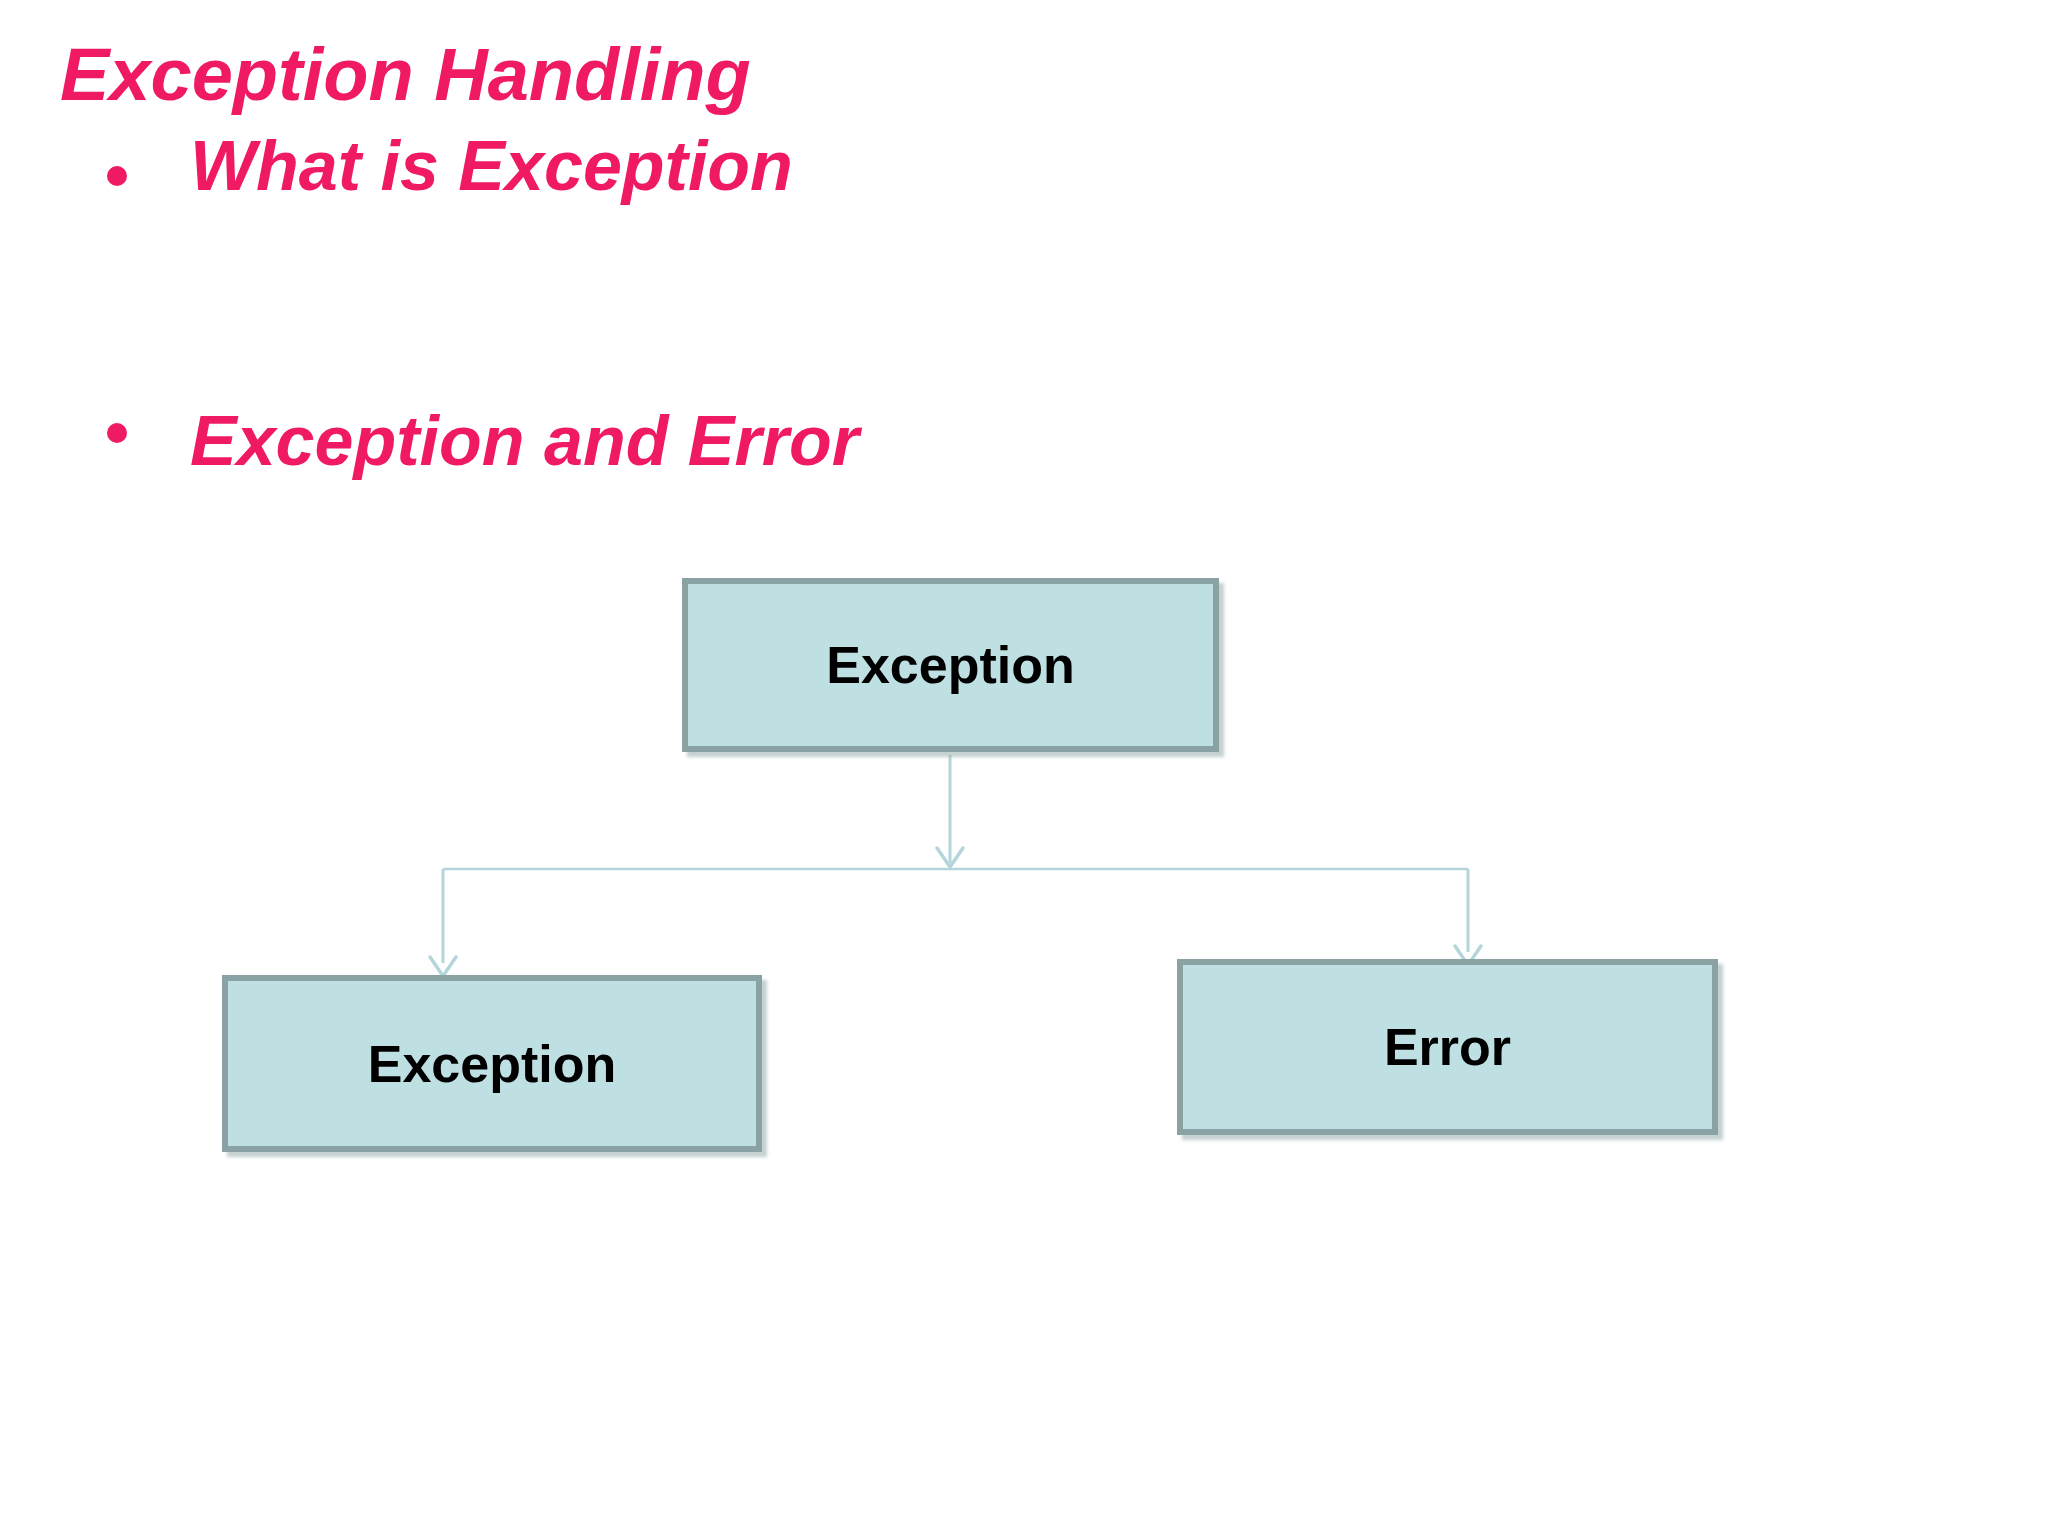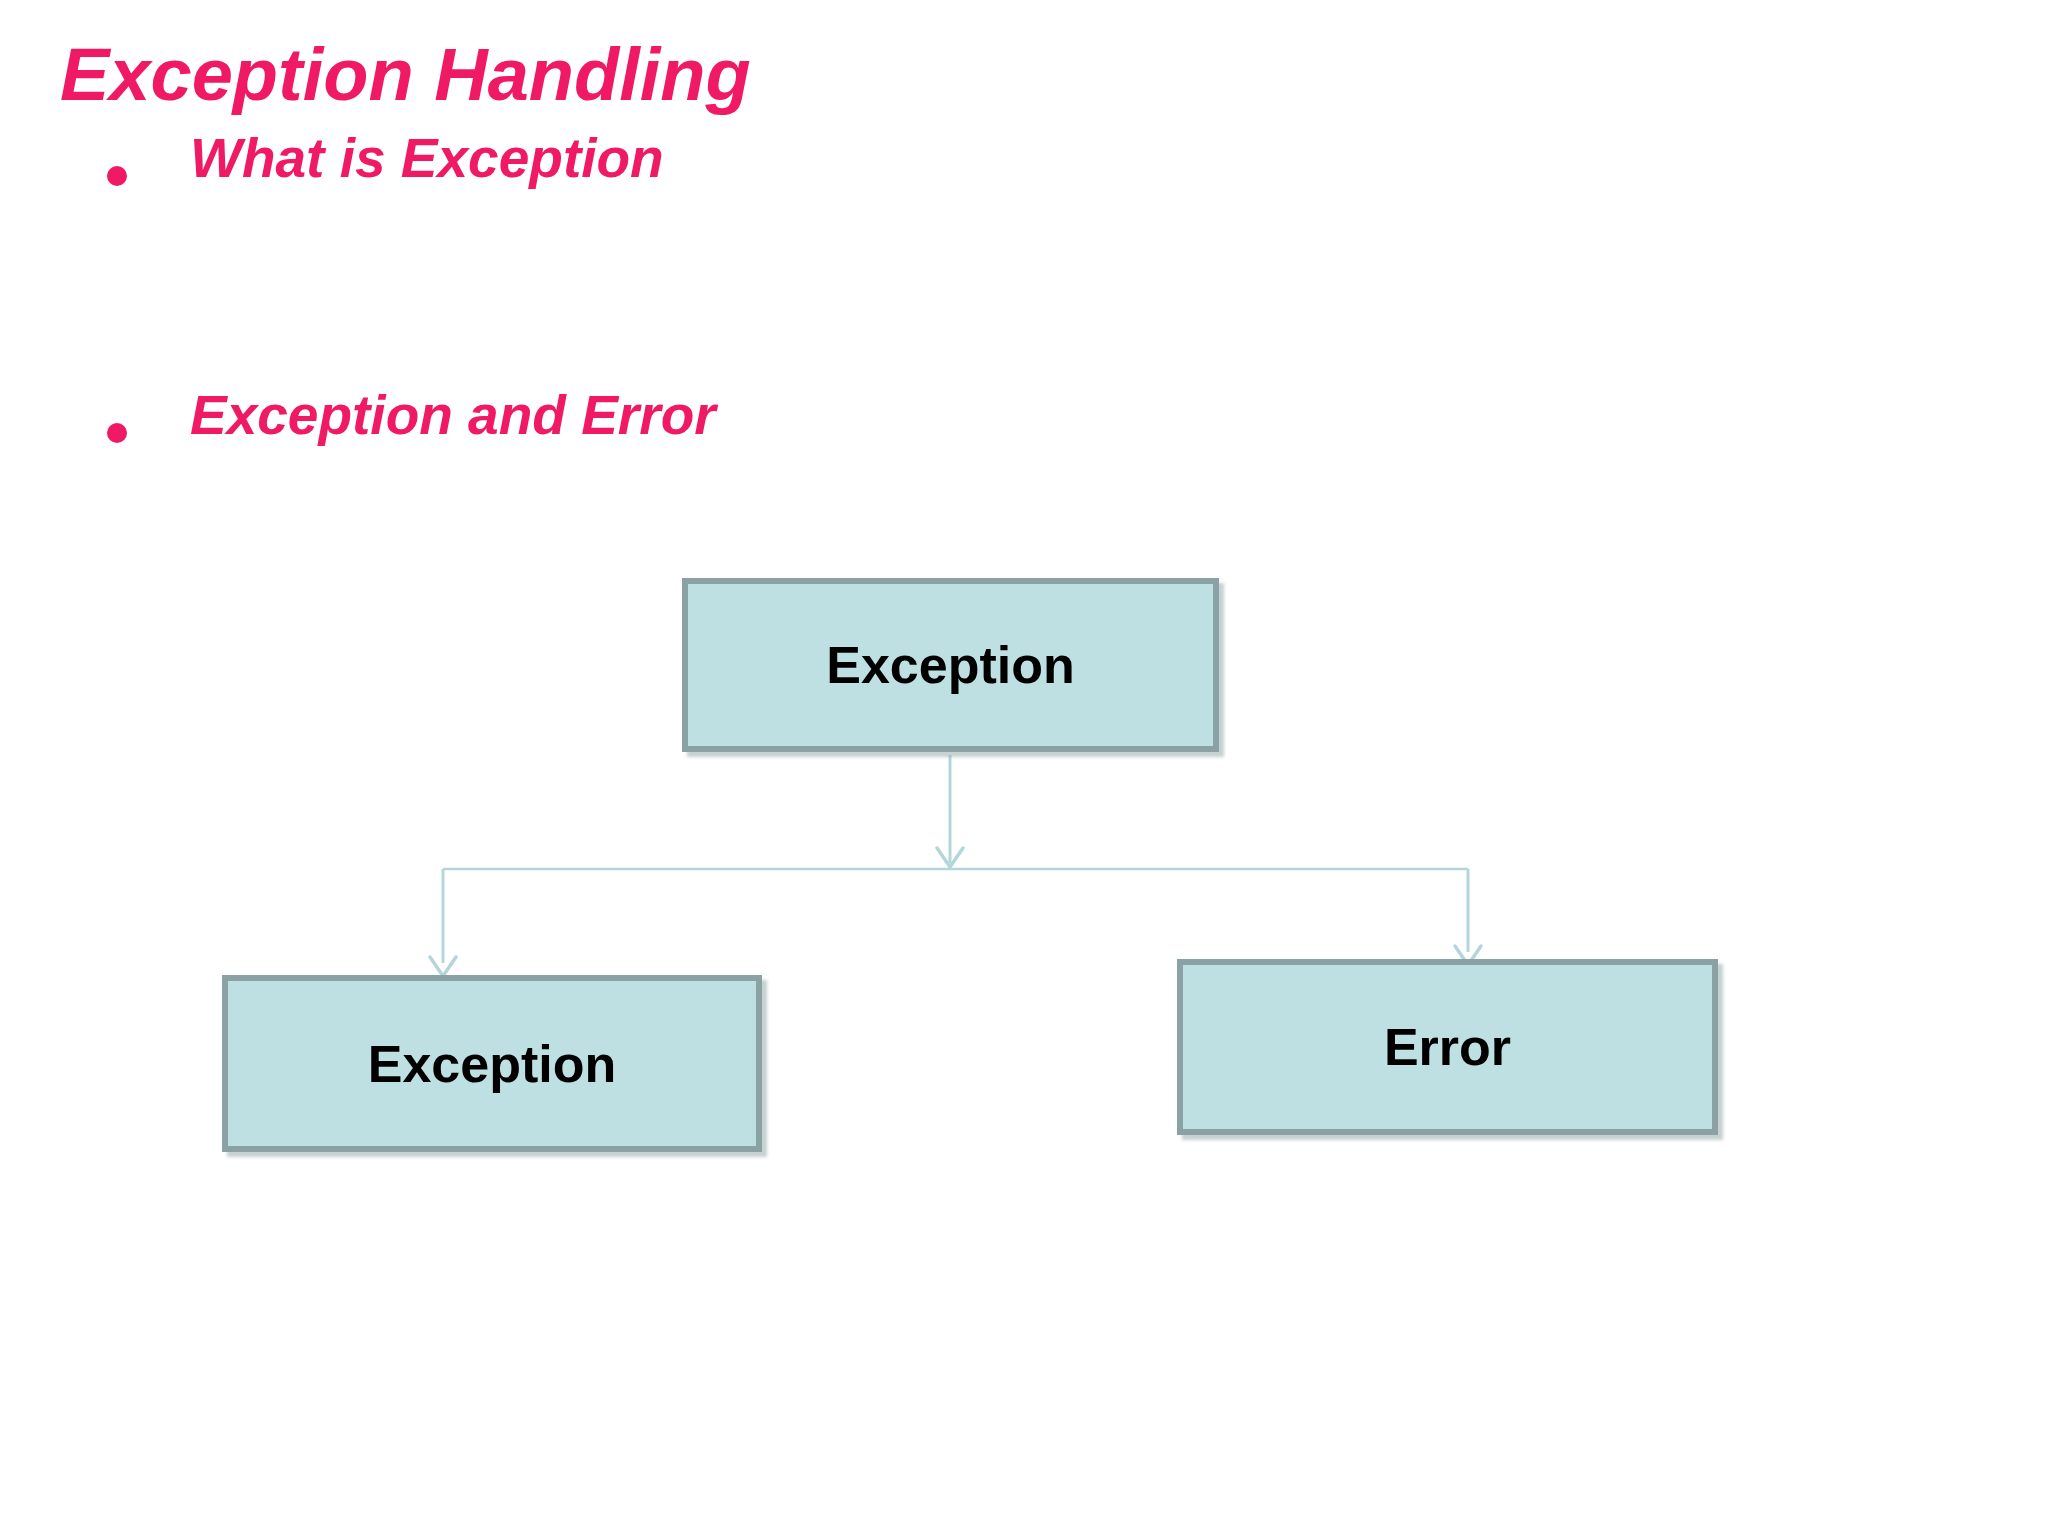--- a/index.html
+++ b/index.html
@@ -38,29 +38,29 @@
     height: 20px;
     border-radius: 50%;
     background: var(--heading-pink, #F01A64);
   }
   .dot1 { left: 107px; top: 166px; }
   .dot2 { left: 107px; top: 423px; }
   .bullet-text {
     position: absolute;
     left: 190px;
     margin: 0;
-    font-size: 55px;
+    font-size: 70px;
     line-height: 1.05;
     font-weight: bold;
     font-style: italic;
     color: var(--heading-pink, #F01A64);
     white-space: nowrap;
   }
   .b1 { top: 130px; }
-  .b2 { top: 387px; }
+  .b2 { top: 405px; }
 
   .connectors {
     position: absolute;
     left: 0; top: 0;
     width: 2048px;
     height: 1536px;
   }
   .conn {
     fill: none;
     stroke: var(--connector, #B4D6DA);

